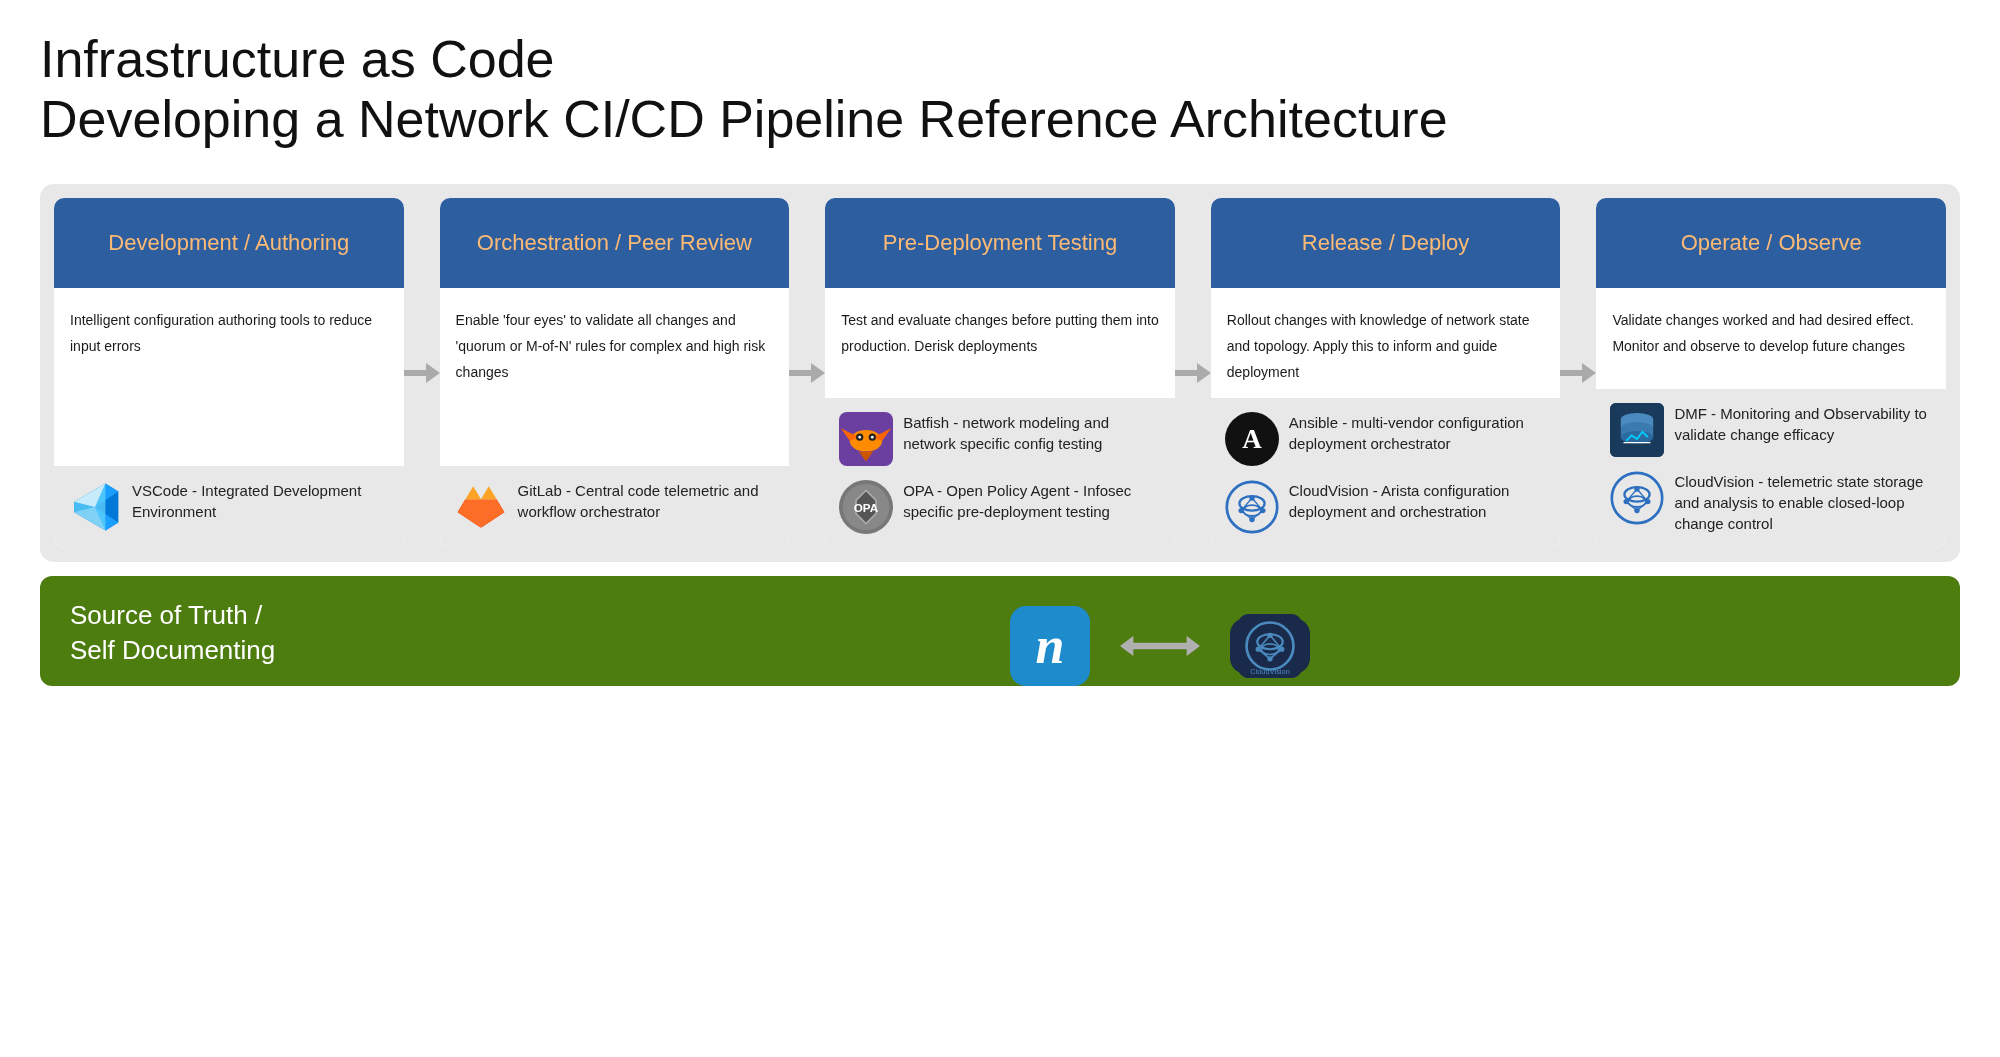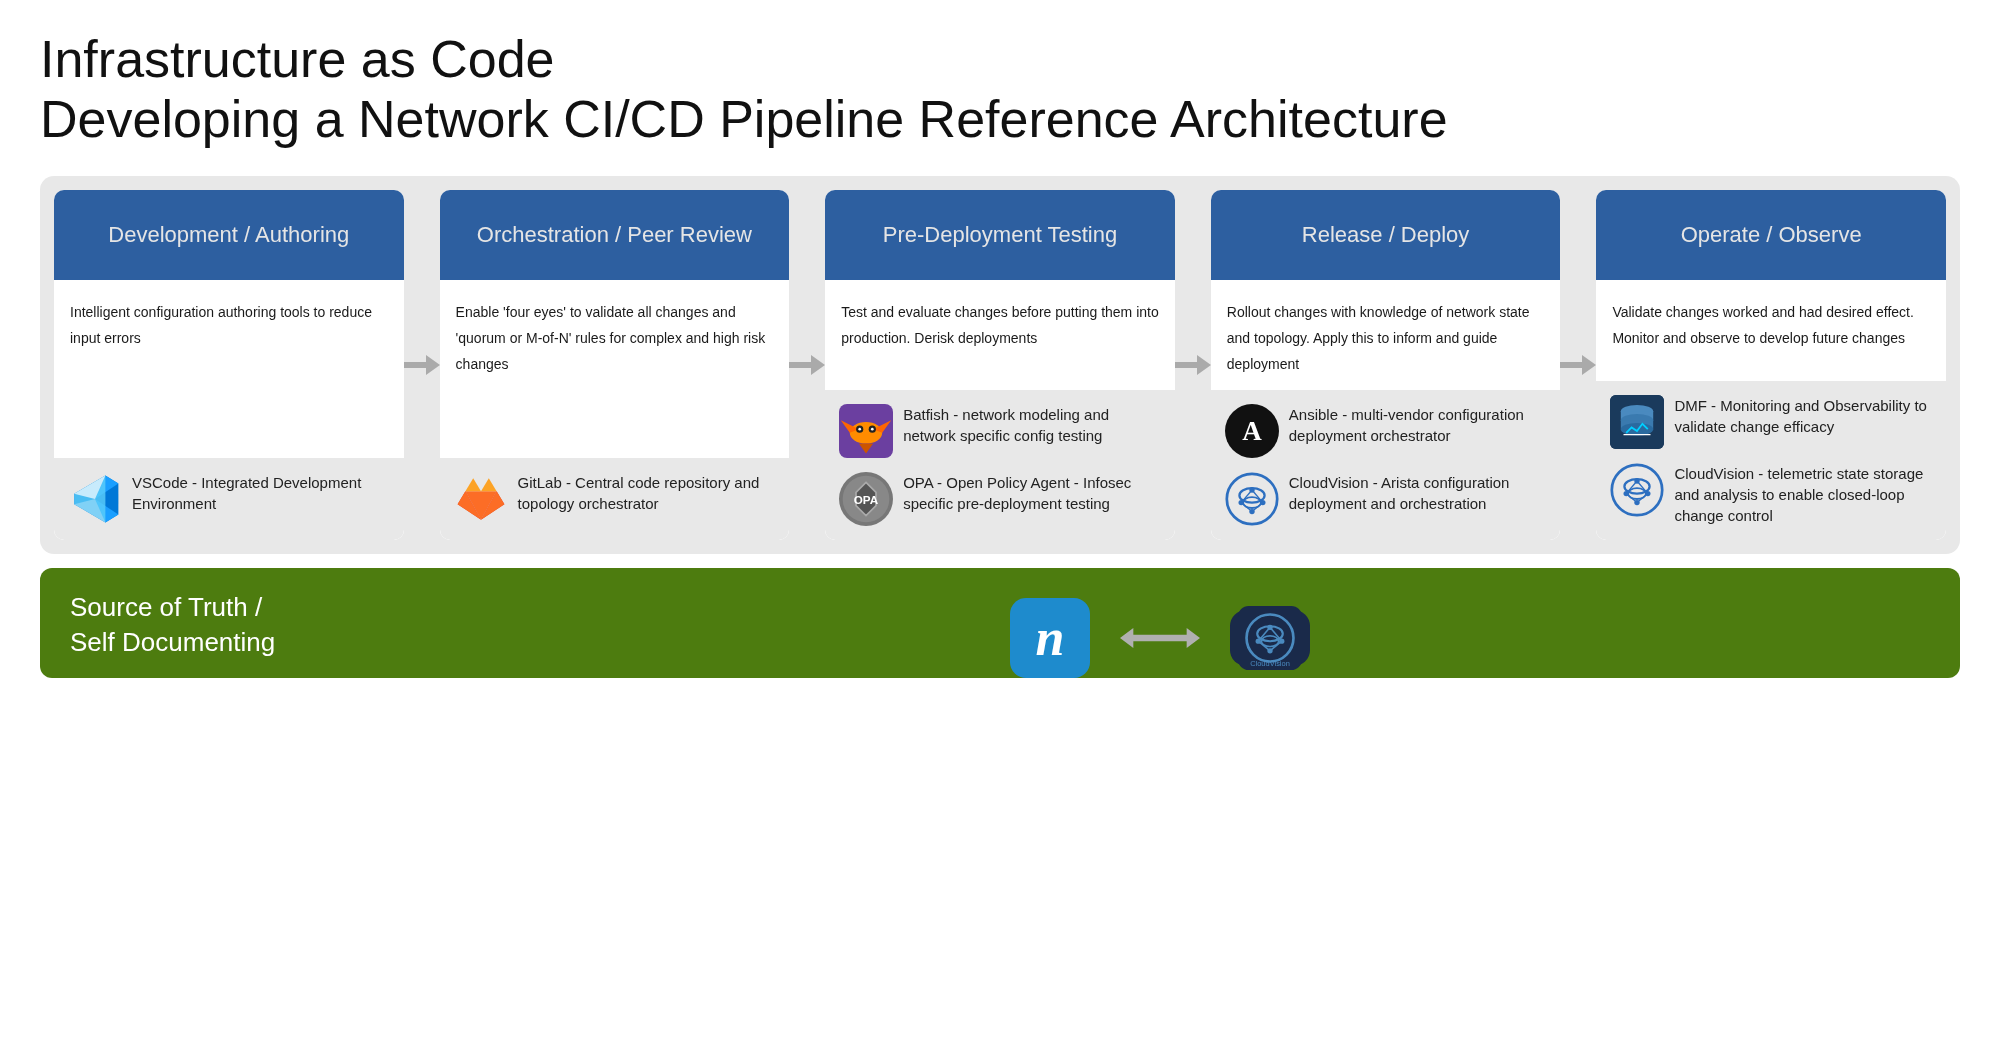--- a/index.html
+++ b/index.html
@@ -4,21 +4,21 @@
   <style>
     * { box-sizing: border-box; margin: 0; padding: 0; }
     body {
       font-family: 'Segoe UI', Arial, sans-serif;
       background: #ffffff;
       width: 2000px;
       min-height: 1057px;
       padding: 30px 40px 20px 40px;
     }
     .page-title {
-      margin-bottom: 26px;
+      margin-bottom: 34px;
     }
     .page-title h1 {
       font-size: 52px;
       font-weight: 300;
       color: #111;
       line-height: 1.15;
     }
     .pipeline-container {
       display: flex;
       flex-direction: row;
@@ -34,21 +34,21 @@
       flex: 1;
       display: flex;
       flex-direction: column;
       background: #fff;
       border-radius: 10px;
       overflow: hidden;
       position: relative;
     }
     .col-header {
       background: #2d5fa0;
-      color: #e5e5e5;
+      color: #fdba74;
       text-align: center;
       padding: 16px 12px 14px 12px;
       font-size: 22px;
       font-weight: 500;
       line-height: 1.3;
       min-height: 90px;
       display: flex;
       align-items: center;
       justify-content: center;
     }
@@ -260,21 +260,21 @@
             <polygon points="50,90 20,35 80,35" fill="#fc6d26"></polygon>
             <polygon points="50,90 20,35 5,60" fill="#e24329"></polygon>
             <polygon points="50,90 80,35 95,60" fill="#e24329"></polygon>
             <polygon points="20,35 5,60 50,90" fill="#fc6d26"></polygon>
             <polygon points="80,35 95,60 50,90" fill="#fc6d26"></polygon>
             <polygon points="20,35 35,10 50,35" fill="#fca326"></polygon>
             <polygon points="80,35 65,10 50,35" fill="#fca326"></polygon>
             <polygon points="20,35 50,35 80,35" fill="#fc6d26"></polygon>
           </svg>
         </div>
-        <div class="tool-text">GitLab - Central code repository and topology orchestrator</div>
+        <div class="tool-text">GitLab - Central code telemetric and workflow orchestrator</div>
       </div>
     </div>
   </div>
 
   <div class="arrow-wrapper">
     <span class="arrow-right"></span>
   </div>
 
   <div class="pipeline-col">
     <div class="col-header">

